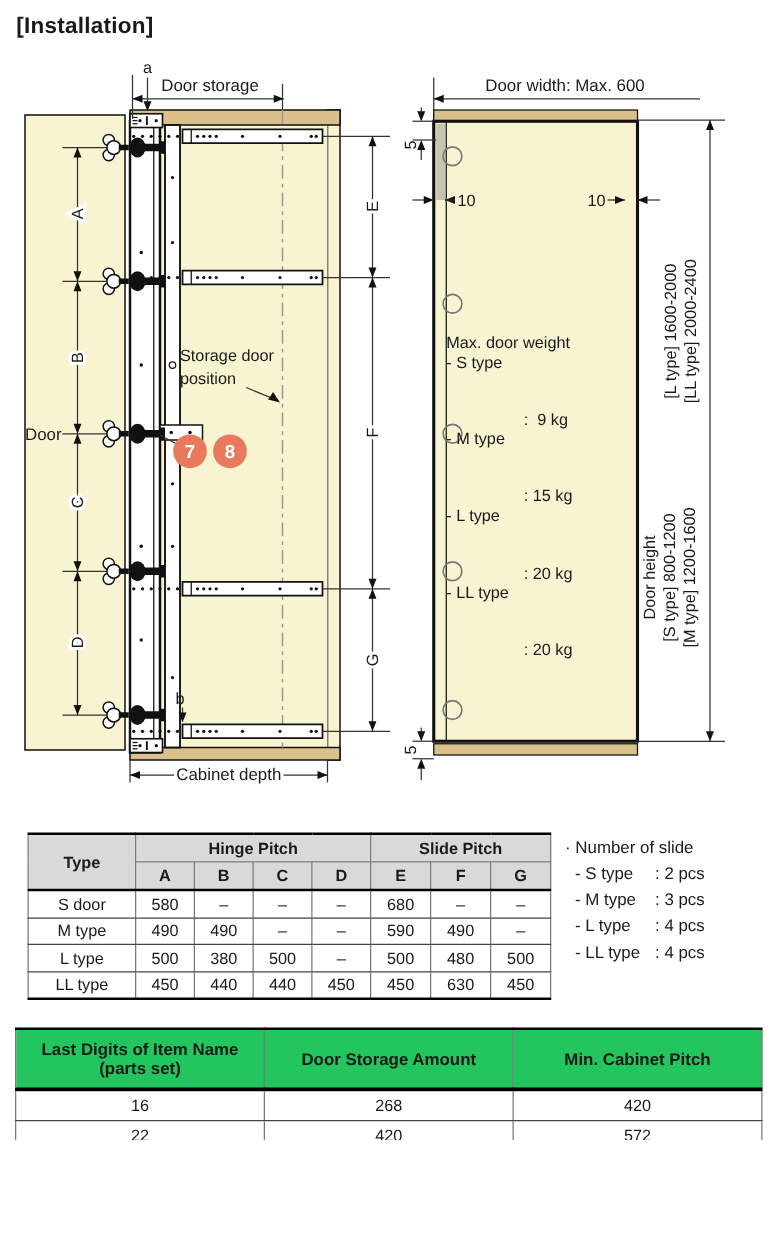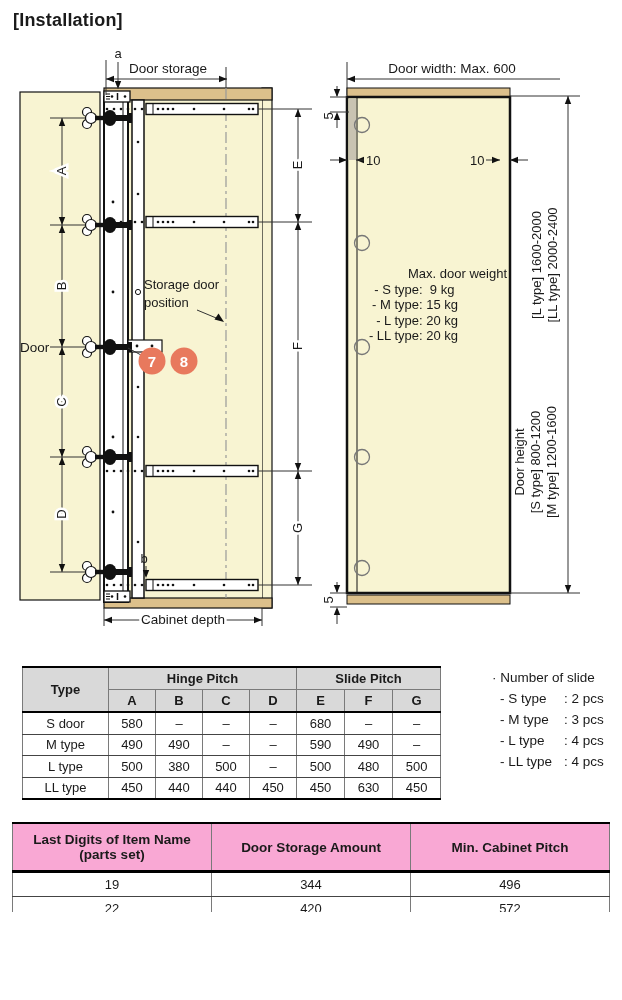--- a/index.html
+++ b/index.html
@@ -6,37 +6,37 @@
   #page{position:relative;width:622px;height:912px;background:#fff;overflow:hidden;
         font-family:"Liberation Sans",sans-serif;color:#1a1a1a;padding-left:36px;}
   .abs{position:absolute;}
   #title{left:13px;top:10px;font-size:18px;font-weight:bold;letter-spacing:.2px;}
   svg{position:absolute;overflow:visible;}
   svg text{font-family:"Liberation Sans",sans-serif;font-size:13px;fill:#1a1a1a;}
   .mid{text-anchor:middle;}
   .halo{paint-order:stroke;stroke:#fff;stroke-width:5px;}
   .bt{font-size:15px;font-weight:bold;fill:#fff;text-anchor:middle;}
   
-  #wblock{left:357px;top:266px;width:150px;font-size:13px;line-height:15.5px;text-align:right;}
+  #wblock{left:357px;top:266px;width:150px;font-size:13px;line-height:15.5px;}
   #wblock .wrow{display:flex;}
   #wblock .wl{width:62px;}
-  #wblock .wv{white-space:pre;}
+  #wblock .wv{white-space:pre;margin-top:46px;}
   
   table{border-collapse:collapse;table-layout:fixed;}
   #t1{left:22px;top:666px;width:418px;border-top:2px solid #000;border-bottom:2px solid #000;}
   #t1 th,#t1 td{border:1px solid #7a7a7a;text-align:center;font-size:13px;padding:0;}
   #t1 thead th{background:#d9d9d9;height:21px;font-weight:bold;}
   #t1 thead{border-bottom:2px solid #000;}
   #t1 td{height:20.5px;border-bottom:1px solid #444;}
   #t2{left:12px;top:822px;width:597px;border-top:2px solid #000;border-bottom:2px solid #000;}
-  #t2 th{background:#f9a8d4;border:1px solid #7a7a7a;font-size:13.5px;height:44px;font-weight:bold;}
+  #t2 th{background:#22c55e;border:1px solid #7a7a7a;font-size:13.5px;height:44px;font-weight:bold;}
   #t2 thead{border-bottom:3px solid #000;}
   #t2 td{border:1px solid #7a7a7a;border-bottom:1px solid #444;text-align:center;font-size:13px;height:21px;}
   
-  #notes{left:452px;top:667px;font-size:13.5px;line-height:21px;margin-left:40px;}
+  #notes{left:452px;top:667px;font-size:13.5px;line-height:21px;}
   #notes .nrow{display:flex;padding-left:8px;}
   #notes .nl{width:64px;}
 </style>
 </head>
 <body>
 
 <div id="page">
 
   <div id="title" class="abs">[Installation]</div>
 
@@ -422,23 +422,23 @@
         <th>
           <div>Last Digits of Item Name</div>
           <div>(parts set)</div>
         </th>
         <th>Door Storage Amount</th>
         <th>Min. Cabinet Pitch</th>
       </tr>
     </thead>
     <tbody>
       <tr>
-        <td>19</td>
-        <td>344</td>
-        <td>496</td>
+        <td>16</td>
+        <td>268</td>
+        <td>420</td>
       </tr>
       <tr>
         <td>22</td>
         <td>420</td>
         <td>572</td>
       </tr>
     </tbody>
   </table>
 
 </div>

